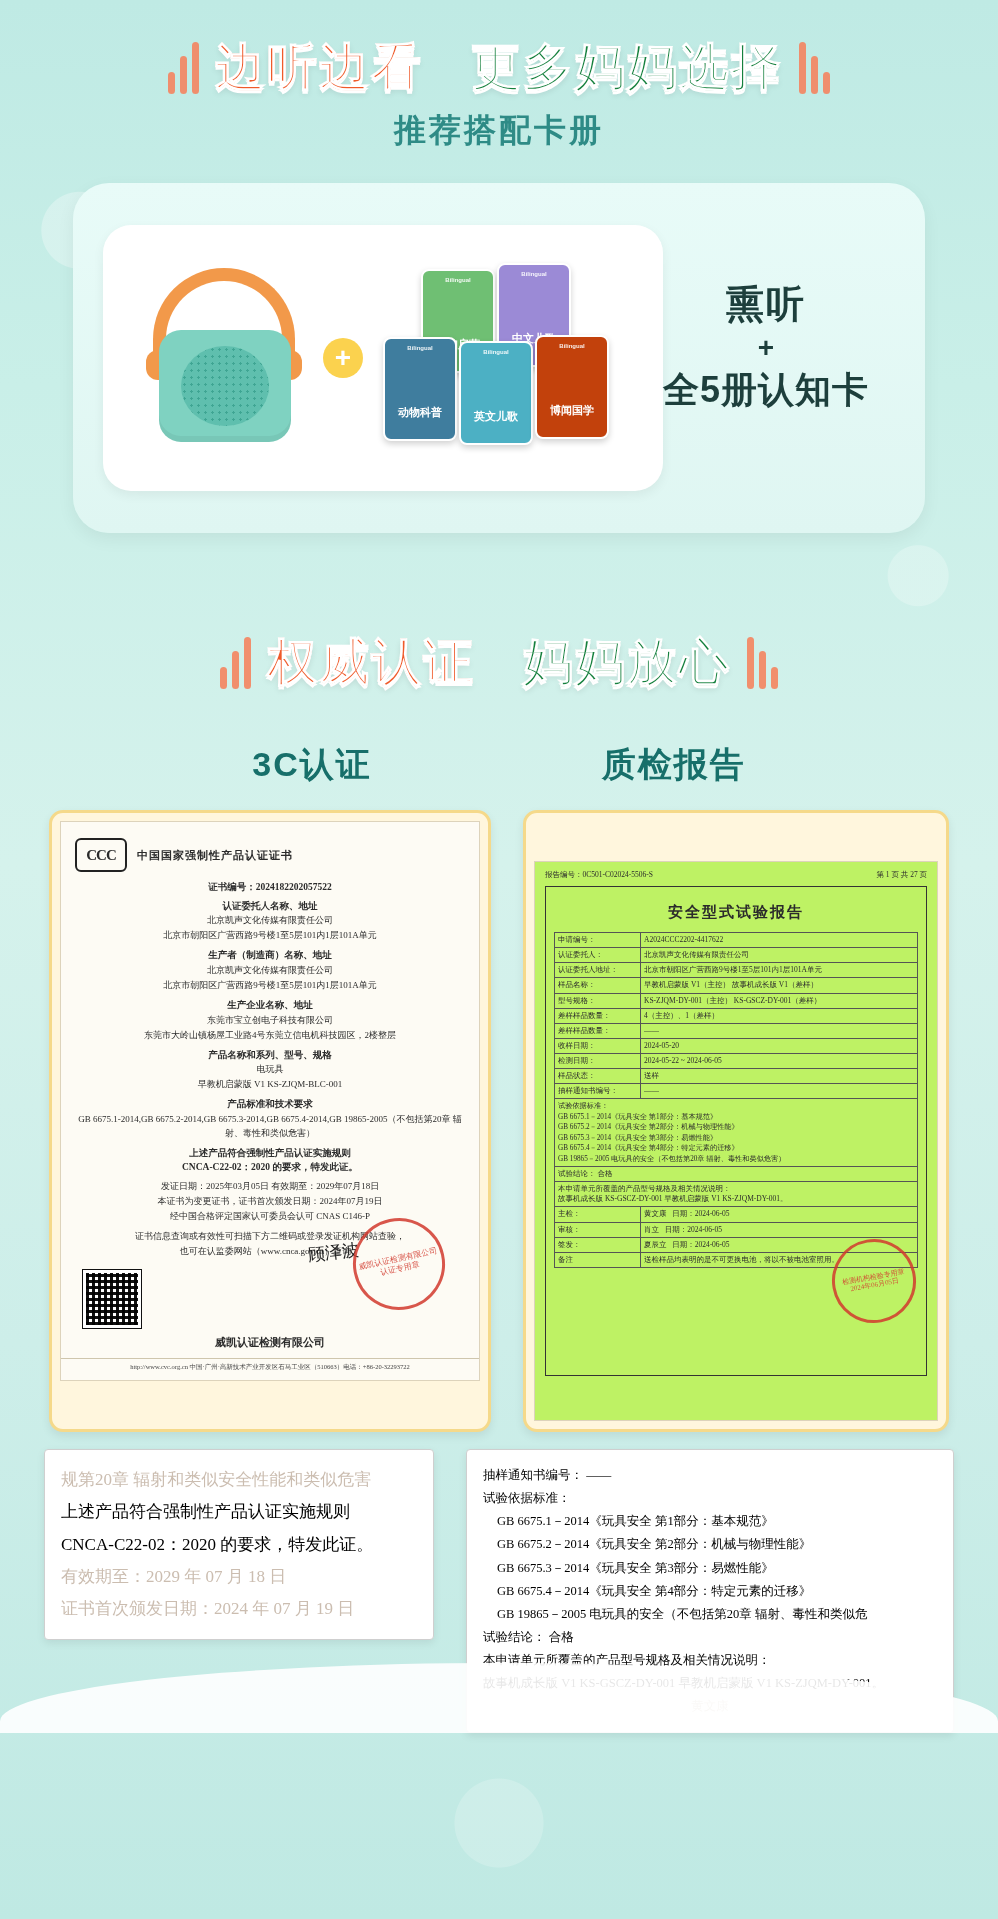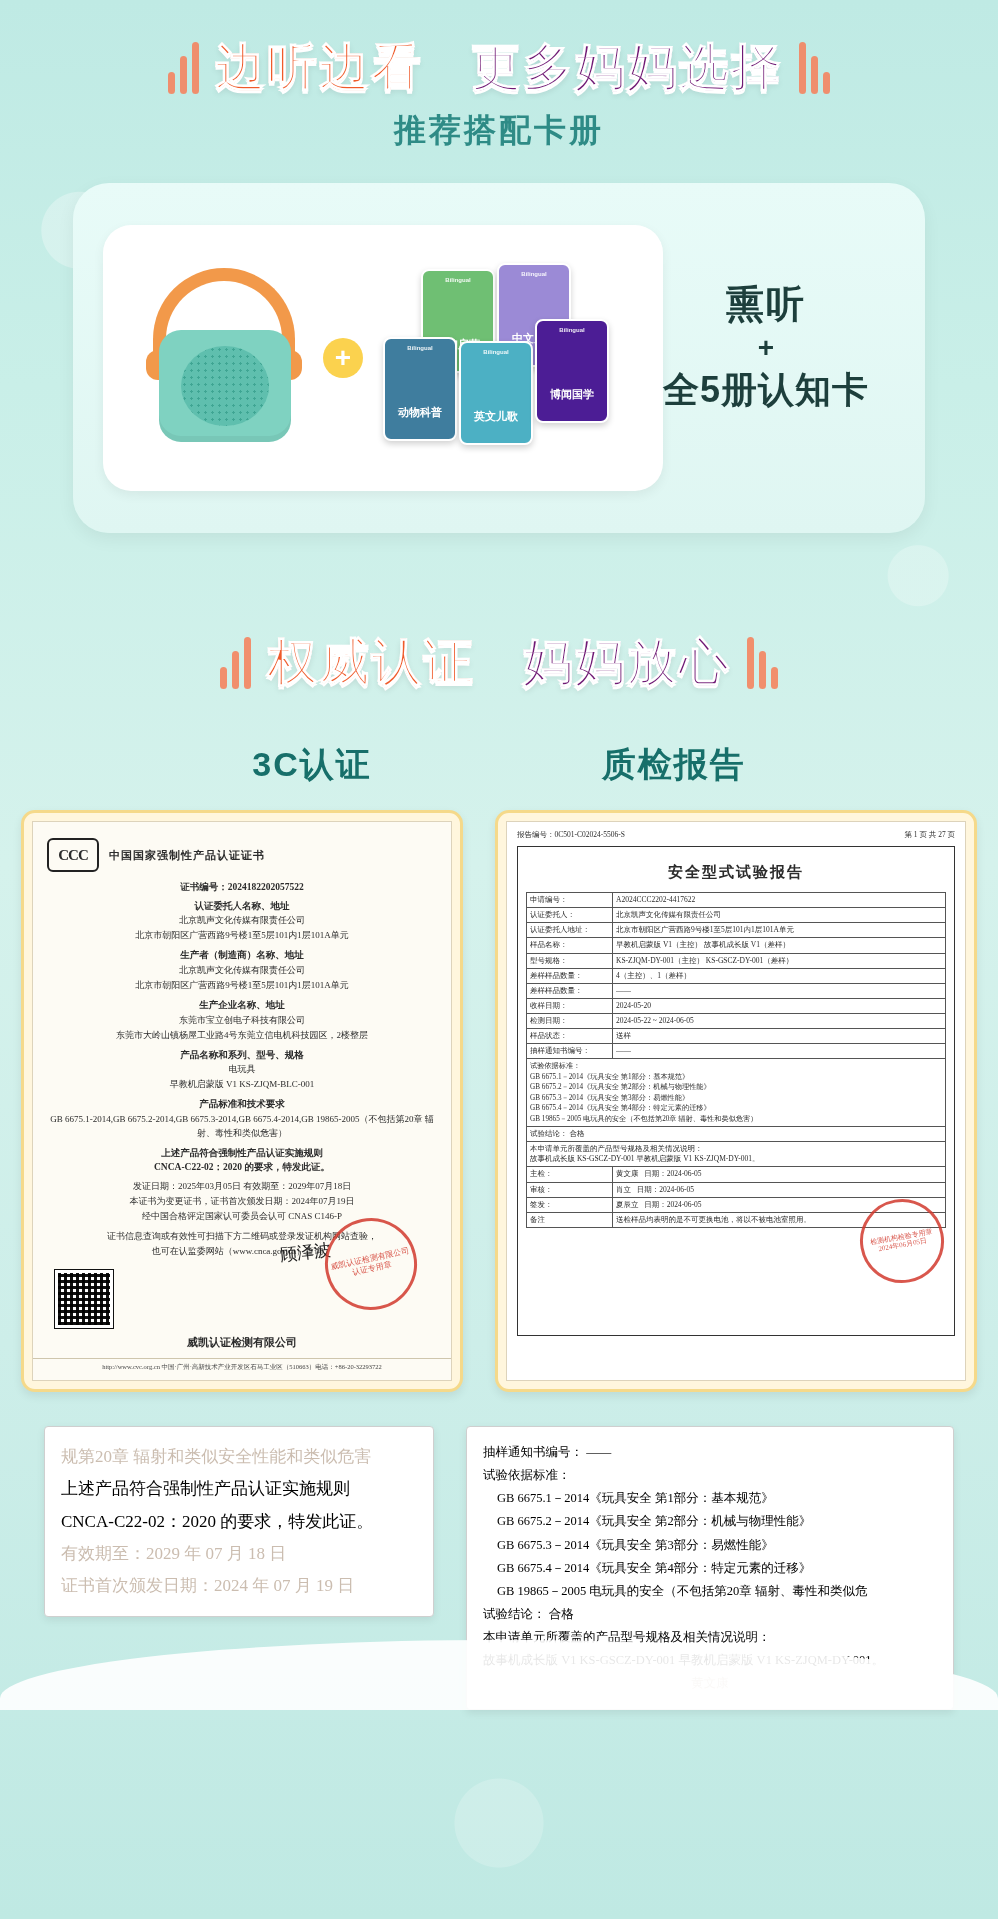--- a/index.html
+++ b/index.html
@@ -39,21 +39,21 @@
   .bars.right i:nth-child(1){height:52px}
   .bars.right i:nth-child(2){height:38px}
   .bars.right i:nth-child(3){height:22px}
   .headline {
     font-size: 50px; font-weight: bold; letter-spacing: 2px;
     color: #ef5a2a;
     -webkit-text-stroke: 1px #ffffff;
     text-shadow: 0 3px 0 #ffffff, 0 4px 6px rgba(0,0,0,.10);
     white-space: nowrap;
   }
-  .headline .hl-dark { color: #701a75; }
+  .headline .hl-dark { color: #15803d; }
   .subhead {
     text-align: center;
     font-size: 32px; font-weight: bold; color: #2e8b86;
     margin-top: 8px; letter-spacing: 3px;
   }
 
   
   .card {
     position: relative;
     margin: 30px auto 0;
@@ -112,21 +112,21 @@
     padding: 6px 4px; text-align: center; line-height: 1.2;
     border: 2px solid #fff;
     overflow: hidden;
   }
   .bk .bk-title { margin-top: 54px; font-size: 11px; }
   .bk .bk-tag { font-size: 6px; opacity: .9; }
   .bk1 { left: 44px;  top: 6px;  background: #6fbf73; }
   .bk2 { left: 120px; top: 0px;  background: #9b8ad6; }
   .bk3 { left: 6px;   top: 74px; background: #3f7d9e; }
   .bk4 { left: 82px;  top: 78px; background: #4cb0c4; }
-  .bk5 { left: 158px; top: 56px; background: #4c1d95; }
+  .bk5 { left: 158px; top: 72px; background: #c2410c; }
 
   .card-right {
     position: absolute; right: 44px; top: 96px; width: 230px;
     text-align: center; color: #1d3f3c;
   }
   .card-right .l1 { font-size: 38px; font-weight: bold; letter-spacing: 2px; }
   .card-right .l2 { font-size: 28px; font-weight: bold; margin: 2px 0; }
   .card-right .l3 { font-size: 36px; font-weight: bold; letter-spacing: 1px; }
 
   
@@ -150,21 +150,21 @@
   }
   .cert-page {
     background: #fdfbf4;
     border: 1px solid #ddd3bb;
     width: 420px; height: 560px;
     position: relative;
     overflow: hidden;
     font-family: "Liberation Serif", serif;
     color: #2b2b2b;
   }
-  .cert-page.report { background: #ffffff; width: 460px; }
+  .cert-page.report { background: #bef264; width: 404px; margin-top: 40px; }
 
   
   .ccc-head { display: flex; align-items: center; gap: 10px; padding: 16px 14px 6px; }
   .ccc-mark {
     width: 52px; height: 34px; border: 2px solid #222; border-radius: 6px;
     font-size: 15px; font-weight: bold; letter-spacing: -1px;
     display: flex; align-items: center; justify-content: center;
     font-family: "Liberation Serif", serif;
   }
   .ccc-title { font-size: 11px; font-weight: bold; letter-spacing: 1px; }
@@ -215,21 +215,21 @@
   .rep-stamp {
     position: absolute; right: 10px; bottom: 52px;
     width: 84px; height: 84px; border-radius: 50%;
     border: 3px solid #d23a2e; color: #d23a2e;
     display: flex; align-items: center; justify-content: center;
     font-size: 7px; text-align: center; line-height: 1.15;
     transform: rotate(-10deg); opacity: .85;
   }
 
   
-  .callouts { display: flex; justify-content: center; gap: 32px; margin-top: 34px; align-items: flex-start; }
+  .callouts { display: flex; justify-content: center; gap: 32px; margin-top: 17px; align-items: flex-start; }
   .callout {
     width: 488px; background: #fff; border: 1px solid #cfcfcf;
     border-radius: 4px; padding: 14px 16px;
     font-family: "Liberation Serif", serif;
     box-shadow: 0 3px 8px rgba(0,0,0,.08);
   }
   .callout.left { width: 390px; }
   .callout .co-line { font-size: 17px; line-height: 1.9; }
   .callout .co-sm { font-size: 12.5px; line-height: 1.85; }
   .co-ghost { color: #cbbdb0; }

